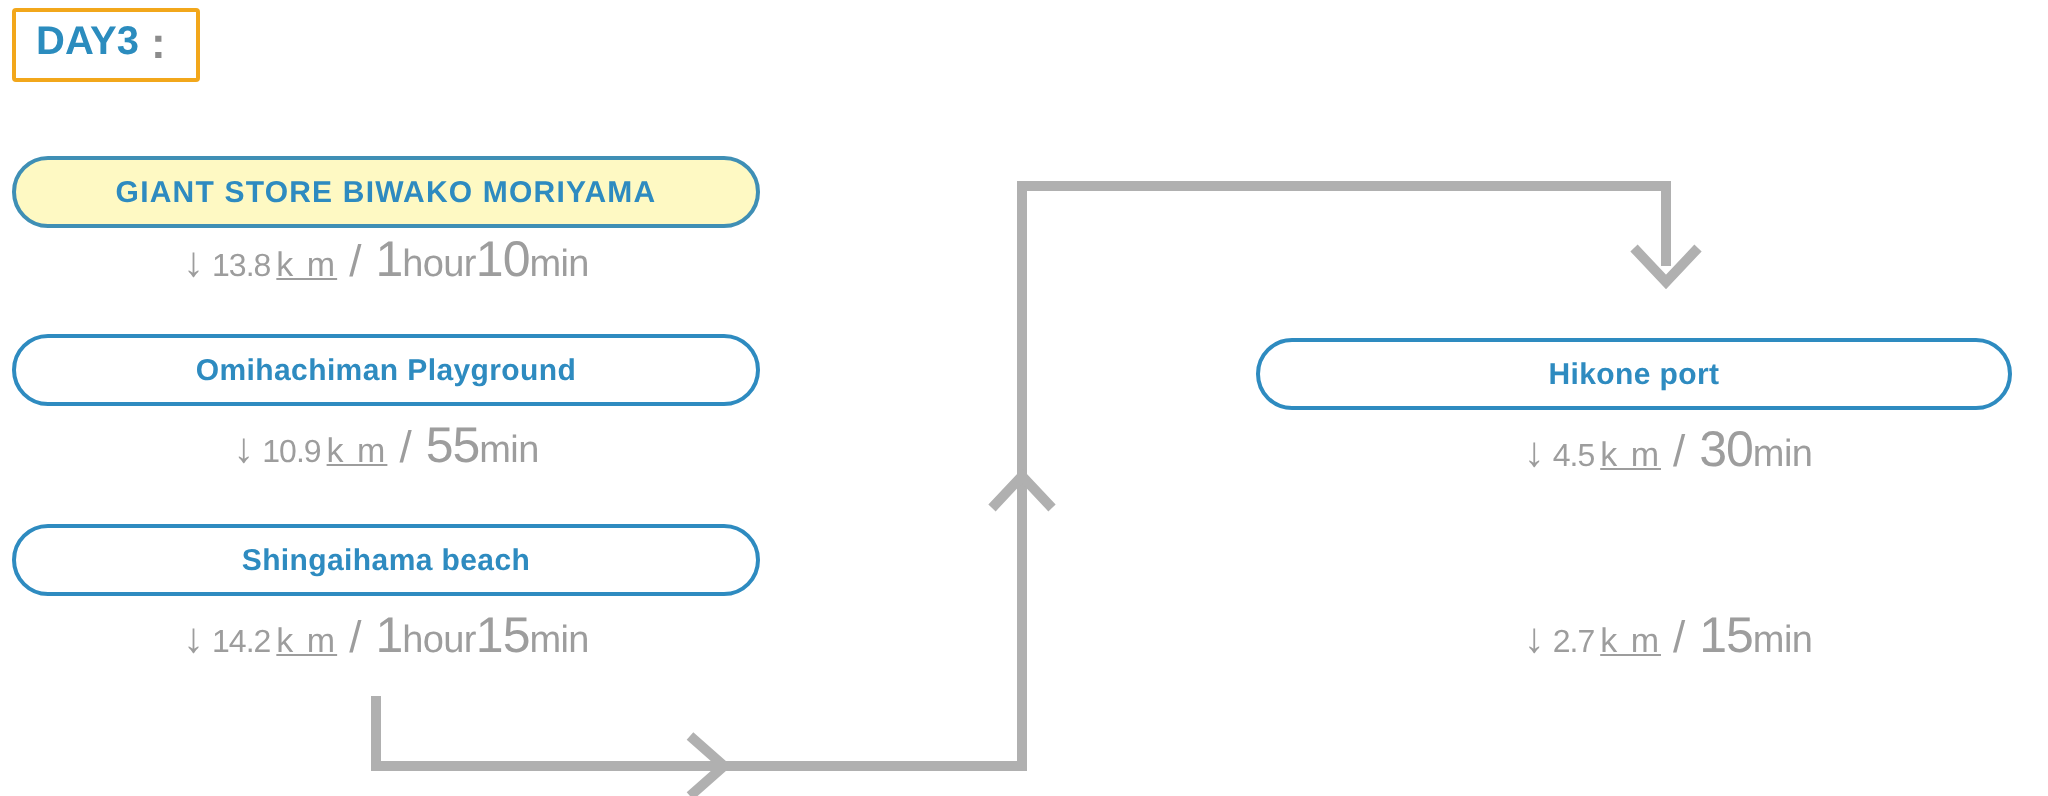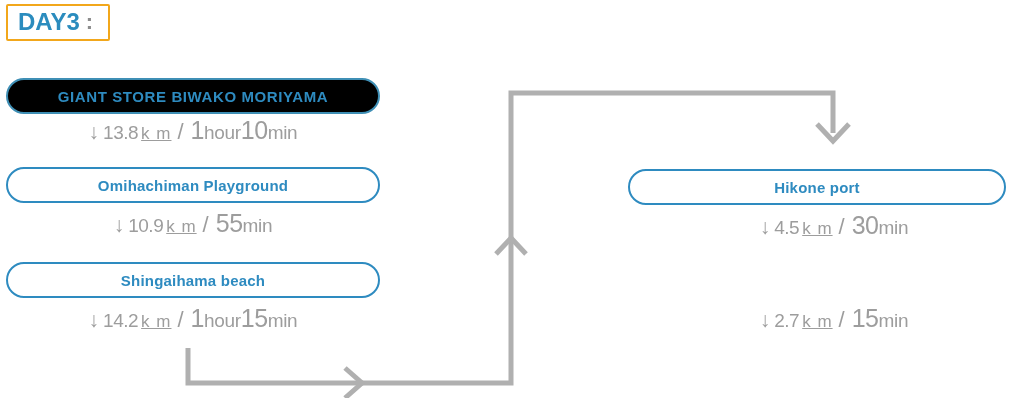--- a/index.html
+++ b/index.html
@@ -28,21 +28,21 @@
     border-radius: 2px;
     padding: 3px 10px 5px 10px;
     box-sizing: border-box;
     height: 37px;
     display: flex;
     align-items: center;
     white-space: nowrap;
   }
   .day-badge .day-label {
     color: #2b8cbe;
-    font-size: 24px;
+    font-size: 20px;
     font-weight: bold;
     letter-spacing: 0px;
   }
   .day-badge .day-sep {
     color: #8c8c8c;
     font-size: 22px;
     font-weight: bold;
     padding: 0 5px 0 6px;
   }
   .day-badge .day-dist {
@@ -65,21 +65,21 @@
     letter-spacing: 0.2px;
     white-space: nowrap;
   }
   .pill.outline {
     border: 2px solid #2e8bc0;
     background: #ffffff;
     color: #2e8bc0;
   }
   .pill.filled-blue {
     border: 2px solid #3f8fb5;
-    background: #000000;
+    background: #fef9c3;
     color: #2e8bc0;
     letter-spacing: 0.6px;
     text-align: center;
   }
   .pill.filled-orange {
     border: 2px solid #f2a71b;
     background: #f2a71b;
     color: #ffffff;
     letter-spacing: 0.4px;
   }
@@ -94,21 +94,21 @@
     white-space: nowrap;
     height: 30px;
   }
   .seg .arrow-down-glyph {
     font-size: 21px;
     line-height: 1;
     margin-right: 4px;
     font-weight: normal;
   }
   .seg .dist-num {
-    font-size: 19px;
+    font-size: 16px;
     font-weight: normal;
     letter-spacing: -0.5px;
   }
   .seg .dist-unit {
     font-size: 17px;
     letter-spacing: 1px;
     margin-left: 3px;
     text-decoration: underline;
   }
   .seg .slash {

